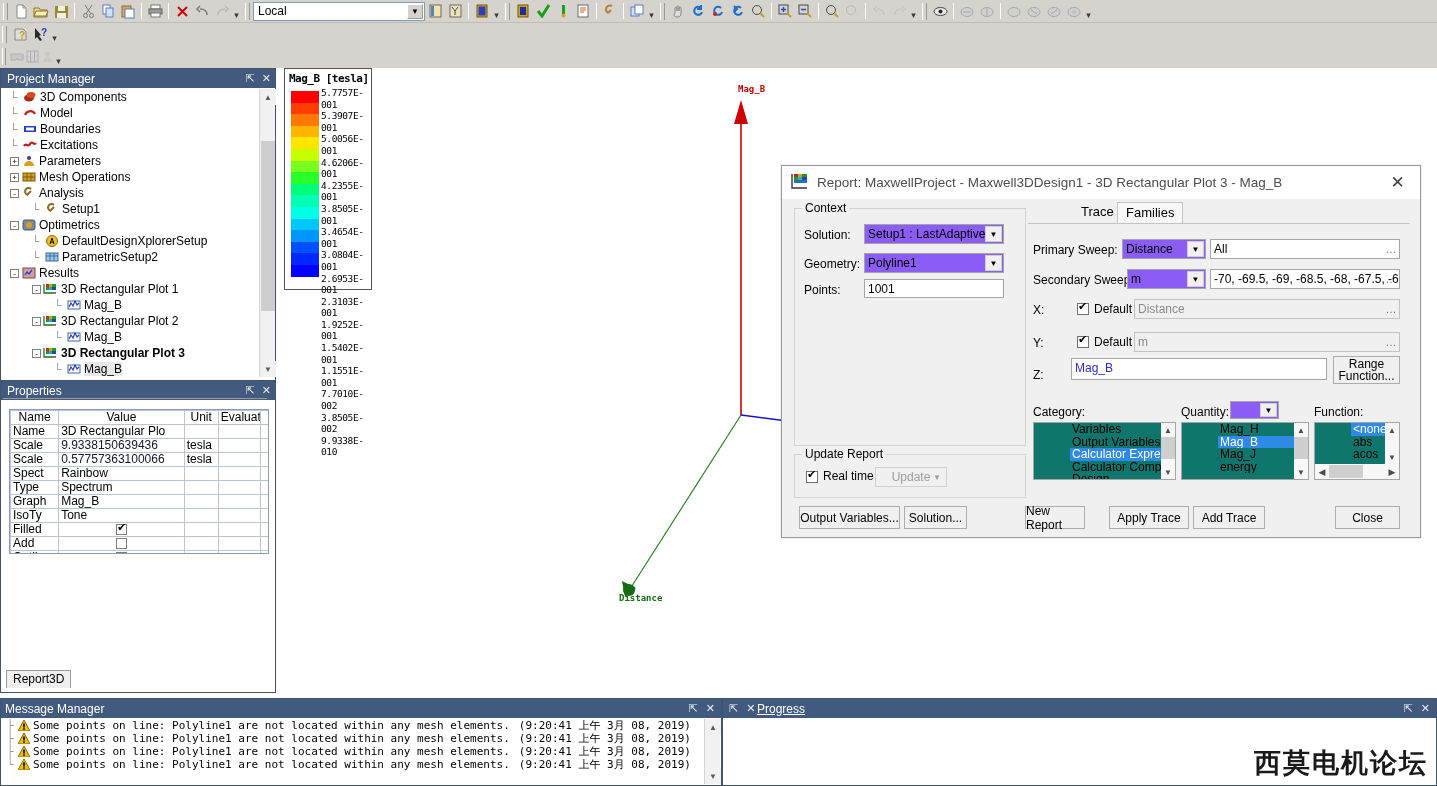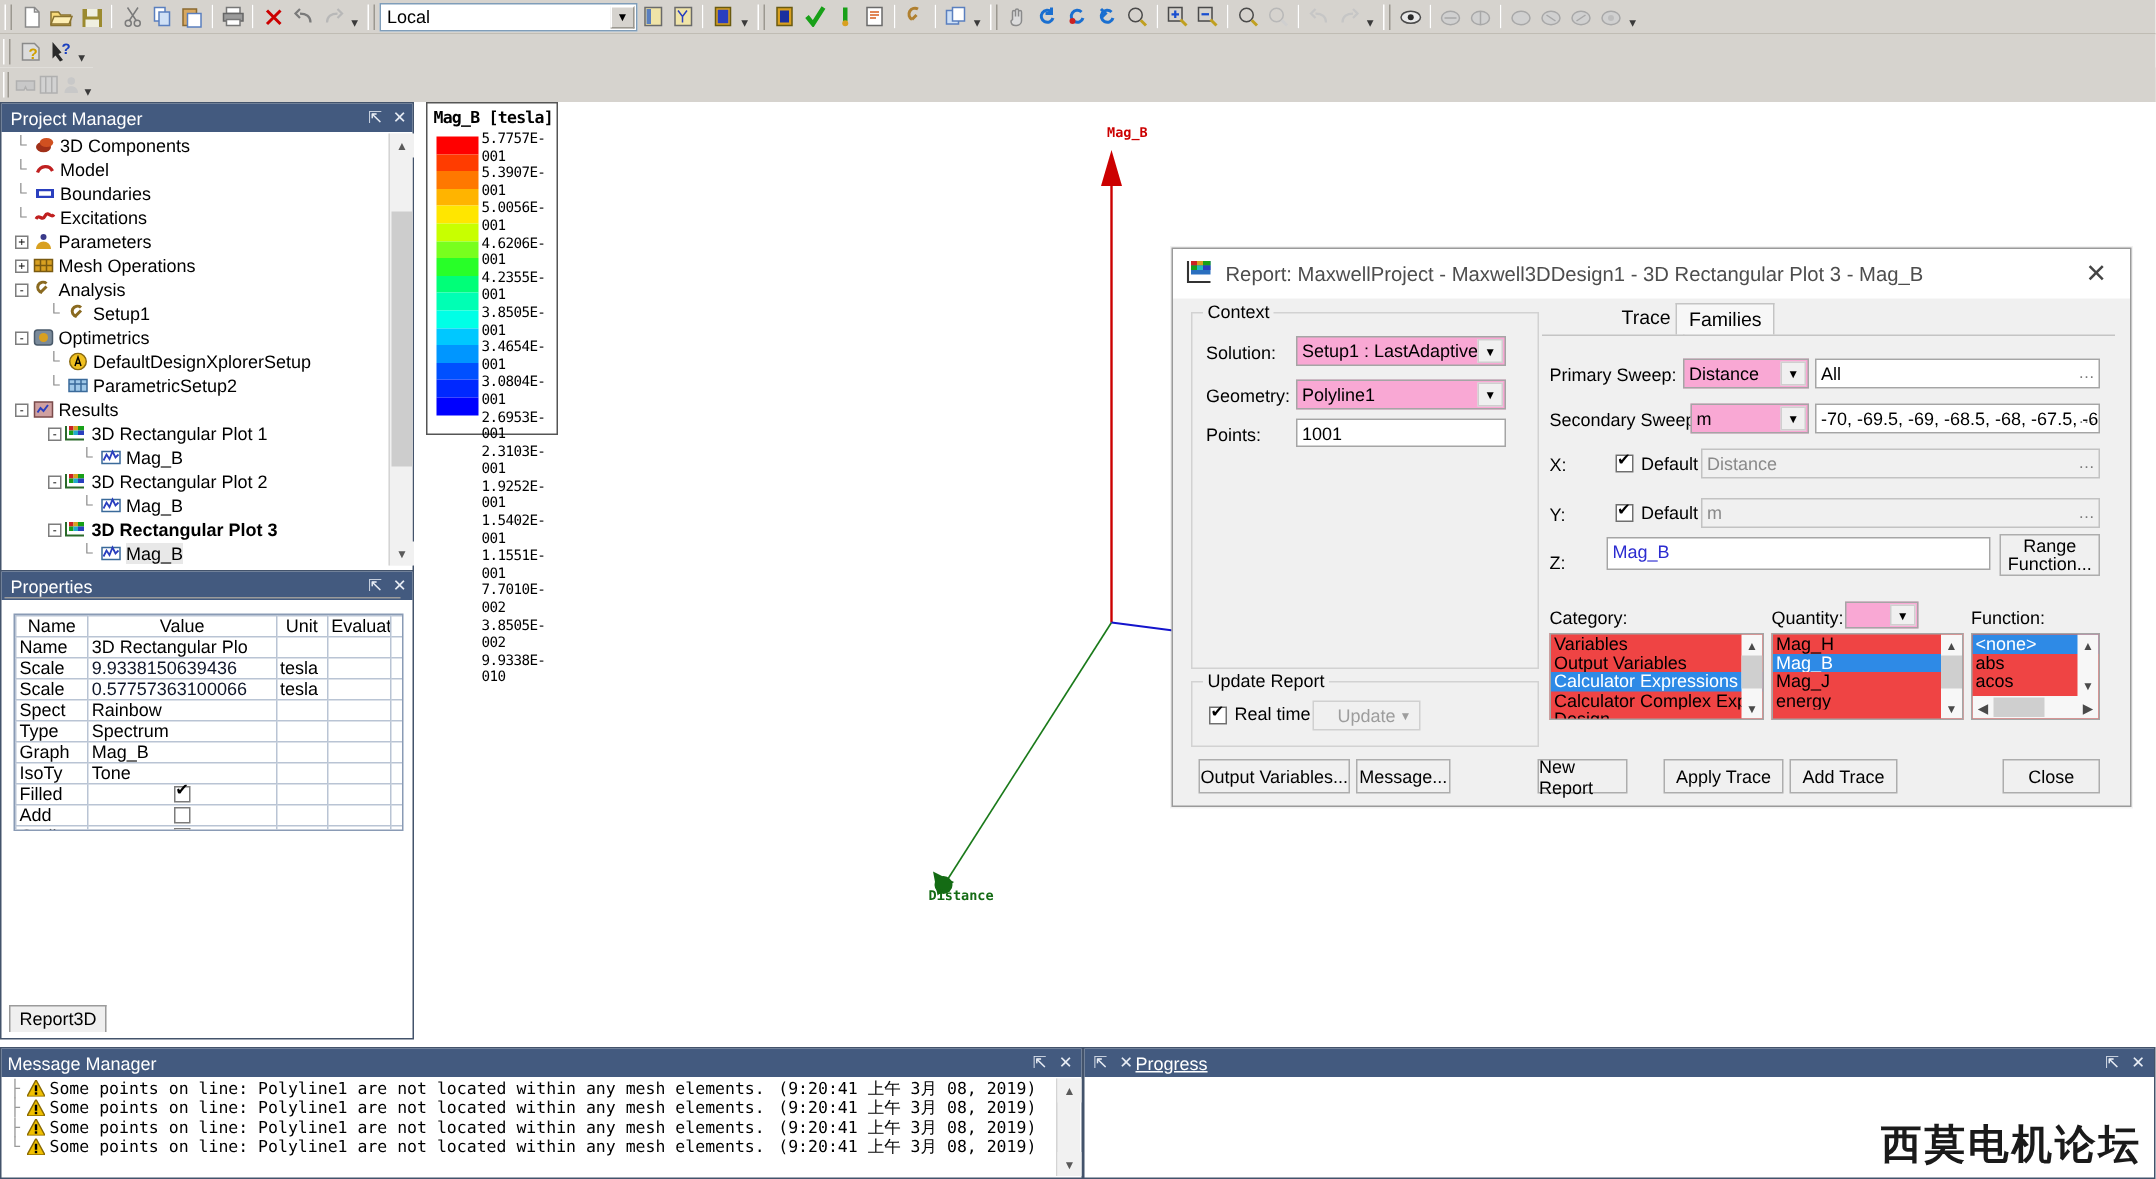--- a/index.html
+++ b/index.html
@@ -101,36 +101,36 @@
       display:flex; align-items:center; }
   #dlg-title .txt { margin-left:8px; font-size:13.5px; color:#4d4d4d; }
   #dlg-close { position:absolute; right:0; top:0; width:45px; height:32px; display:flex;
       align-items:center; justify-content:center; font-size:17px; color:#444; }
   .gbox { position:absolute; border:1px solid #d2d2d2; }
   .gbox > .lg { position:absolute; left:7px; top:-8px; background:#f0f0f0; padding:0 3px; font-size:12px; }
   .lbl { position:absolute; font-size:12px; }
   .txtin { position:absolute; background:#fff; border:1px solid #a5a5a5; font-size:12px;
       padding:1px 3px; height:19px; line-height:16px; overflow:hidden; white-space:nowrap; }
   .txtin.ro { background:#f0f0f0; border-color:#c2c2c2; color:#8a8a8a; }
-  .drop { position:absolute; background:#f9a8d4; border:1px solid #a5a5a5; height:20px; font-size:12px; }
+  .drop { position:absolute; background:#8b5cf6; border:1px solid #a5a5a5; height:20px; font-size:12px; }
   .drop .v { position:absolute; left:3px; top:2px; }
   .drop .ar { position:absolute; right:1px; top:1px; width:17px; height:16px; background:#f0f0f0;
       border:1px solid #cfcfcf; display:flex; align-items:center; justify-content:center; font-size:8px; }
   .elip { position:absolute; right:2px; bottom:1px; width:12px; height:12px; font-size:11px;
       color:#7a7a7a; text-align:center; line-height:8px; }
   .chk { position:absolute; width:12px; height:12px; border:1px solid #6f6f6f; background:#fff; }
   .chk:after { content:"✔"; position:absolute; left:0px; top:-4px; font-size:11px; color:#000; }
   .tabstrip { position:absolute; }
   .tab { position:absolute; height:21px; padding:2px 8px 0 8px; font-size:13px;margin-left:45px; }
   .tab.active { background:#f0f0f0; border-right:1px solid #a8a8a8; }
   .tab.inactive { background:#f7f7f7; border:1px solid #c4c4c4; border-bottom:none; }
   .btn { position:absolute; background:#f0f0f0; border:1px solid #adadad; font-size:12px;
       display:flex; align-items:center; justify-content:center; }
   .btn.dis { color:#9d9d9d; border-color:#d0d0d0; }
-  .lstbox { position:absolute; background:#ef4444; border:1px solid #a5a5a5; overflow:hidden; }
+  .lstbox { position:absolute; background:#0f766e; border:1px solid #a5a5a5; overflow:hidden;padding-left:36px; }
   .lstbox .it { height:12.5px; font-size:12px; padding-left:2px; white-space:nowrap;
       line-height:12.5px; overflow:hidden; }
   .lstbox .it.sel { background:#2e8ae6; color:#fff; }
   .lsb { position:absolute; right:0; top:0; width:14px; bottom:0; background:#f7f7f7; }
   .lsb .a { width:14px; height:14px; display:flex; align-items:center; justify-content:center;
       font-size:8px; color:#4a4a4a; }
   .lsb .th { position:absolute; left:0; width:14px; background:#cfcfcf; }
   .hsb { position:absolute; left:0; right:0; bottom:0; height:15px; background:#f7f7f7;
       display:flex; align-items:center; }
   .hsb .a { width:14px; height:14px; display:flex; align-items:center; justify-content:center;
@@ -981,21 +981,21 @@
       <div class="a" style="position:absolute; bottom:0;">▼</div>
     </div>
     <div class="hsb">
       <div class="a">◀</div>
       <div class="th" style="width:34px;"></div>
       <div class="a" style="margin-left:auto;">▶</div>
     </div>
   </div>
 
   <div class="btn" style="left:17px; top:340px; width:101px; height:23px;">Output Variables...</div>
-  <div class="btn" style="left:122px; top:340px; width:63px; height:23px;">Message...</div>
+  <div class="btn" style="left:122px; top:340px; width:63px; height:23px;">Solution...</div>
   <div class="btn" style="left:243px; top:340px; width:60px; height:23px;">New Report</div>
   <div class="btn" style="left:327px; top:340px; width:80px; height:23px;">Apply Trace</div>
   <div class="btn" style="left:411px; top:340px; width:72px; height:23px;">Add Trace</div>
   <div class="btn" style="left:553px; top:340px; width:65px; height:23px;">Close</div>
 </div>
 
 <div class="abs" id="message-manager">
   <div id="mm-title">
     <span>Message Manager</span>
     <span style="position:absolute; right:6px; display:flex; gap:8px; color:#e8edf5; font-size:11px;">

